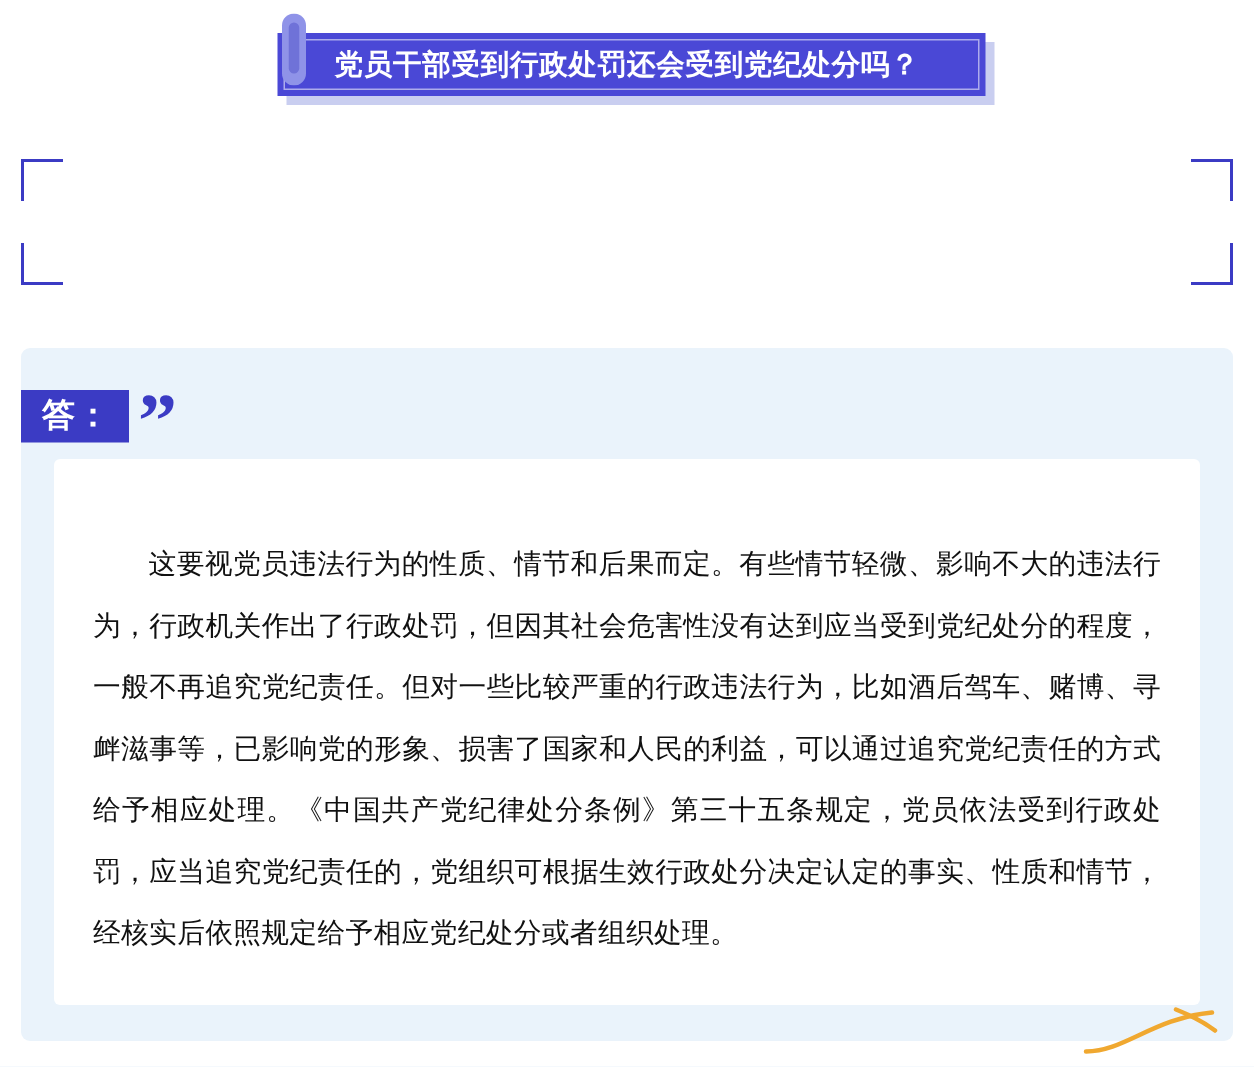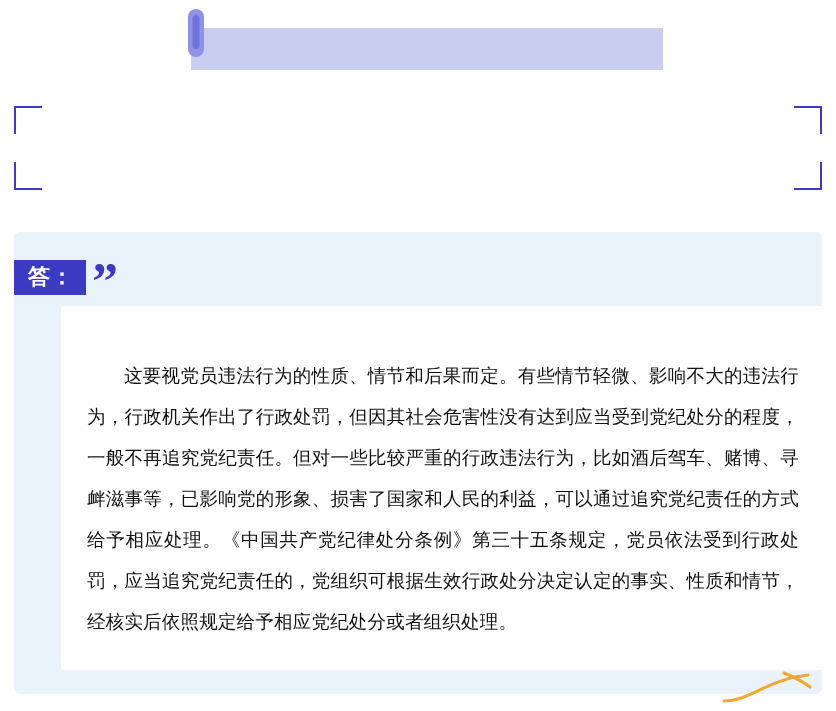--- a/index.html
+++ b/index.html
@@ -141,21 +141,20 @@
   .answer-card {
     position: absolute;
     left: 22px;
     top: 74px;
     width: 764px;
     height: 364px;
     background: #ffffff;
     border-radius: 4px;
     box-sizing: border-box;
     padding: 30px 26px 0 26px;
-    margin-left: 25px;
   }
   .answer-text {
     font-size: 18.5px;
     color: #111111;
     line-height: 41px;
     text-align: justify;
     text-indent: 2em;
     letter-spacing: 0.2px;
     font-family: "Liberation Sans", sans-serif;
   }
@@ -167,20 +166,23 @@
     bottom: 6px;
     width: 90px;
     height: 34px;
   }
 </style>
 </head>
 <body>
 
 <div class="header-wrap">
   <div class="header-shadow"></div>
+  <div class="header-banner">
+    <span class="header-title">党员干部受到行政处罚还会受到党纪处分吗？</span>
+  </div>
   <span class="clip">
     <svg width="26" height="48" viewBox="0 0 26 48">
       <rect x="5" y="0" width="16" height="48" rx="8" fill="#8f93e8"></rect>
       <rect x="9.5" y="6" width="7" height="34" rx="3.5" fill="#6f72d8"></rect>
     </svg>
   </span>
 </div>
 
 <div class="question-box">
   <span class="q-corner q-tl"></span>

